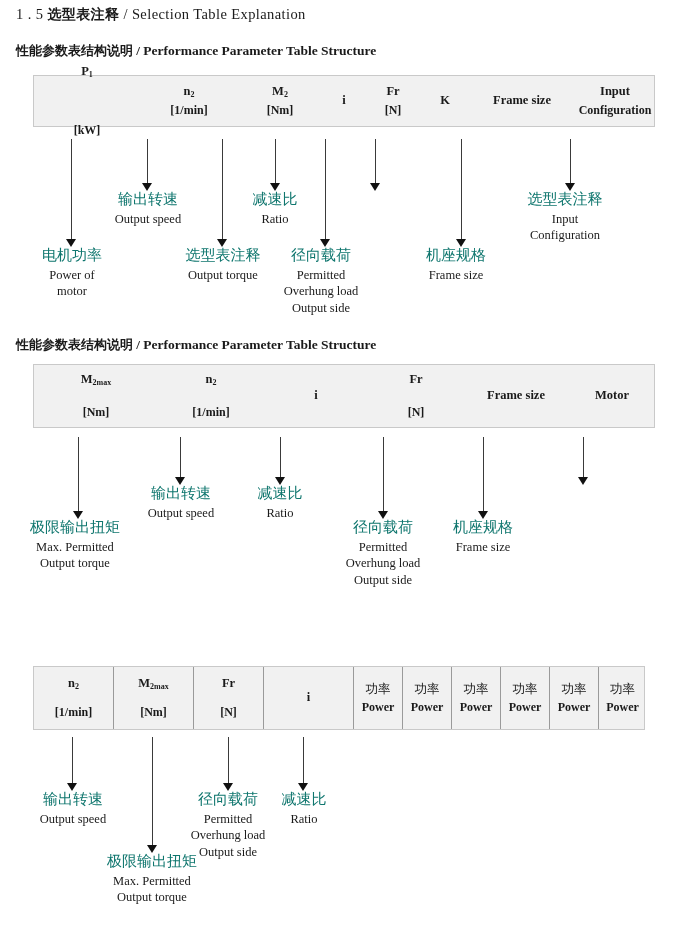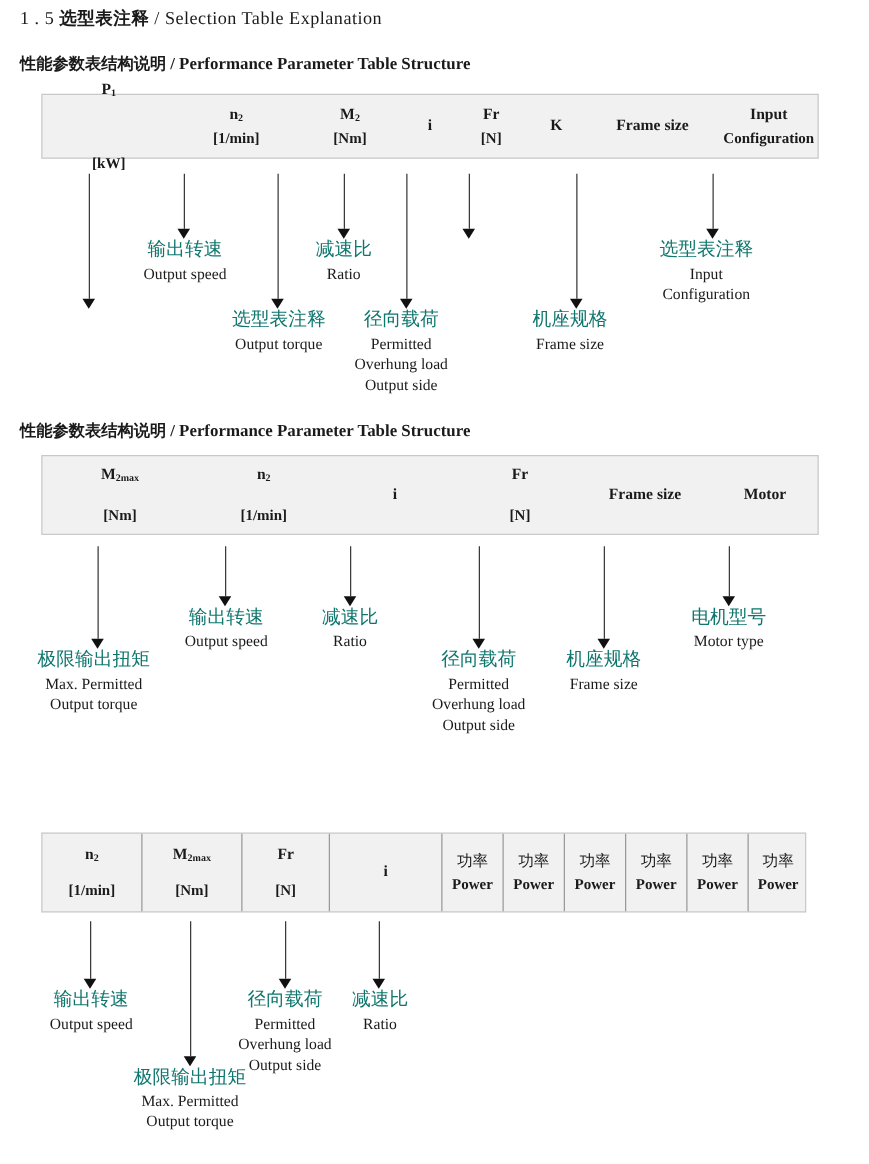--- a/index.html
+++ b/index.html
@@ -167,20 +167,25 @@
     </div>
   <div class="arrow" style="left:456px;top:139px;">
       <div class="stem" style="height:100px;"></div>
       <div class="head" style="top:100px;"></div>
     </div>
   <div class="arrow" style="left:565px;top:139px;">
       <div class="stem" style="height:44px;"></div>
       <div class="head" style="top:44px;"></div>
     </div>
 
+  <div class="lbl" style="left:22px;top:247px;width:100px;">
+    <span class="cn">电机功率</span>
+    <span class="en">Power of</span>
+    <span class="en">motor</span>
+  </div>
   <div class="lbl" style="left:88px;top:191px;width:120px;">
     <span class="cn">输出转速</span>
     <span class="en">Output speed</span>
   </div>
   <div class="lbl" style="left:163px;top:247px;width:120px;">
     <span class="cn">选型表注释</span>
     <span class="en">Output torque</span>
   </div>
   <div class="lbl" style="left:233px;top:191px;width:84px;">
     <span class="cn">减速比</span>
@@ -273,24 +278,20 @@
   <div class="lbl" style="left:328px;top:519px;width:110px;">
     <span class="cn">径向载荷</span>
     <span class="en">Permitted</span>
     <span class="en">Overhung load</span>
     <span class="en">Output side</span>
   </div>
   <div class="lbl" style="left:428px;top:519px;width:110px;">
     <span class="cn">机座规格</span>
     <span class="en">Frame size</span>
   </div>
-  <div class="lbl" style="left:528px;top:485px;width:110px;">
-    <span class="cn">电机型号</span>
-    <span class="en">Motor type</span>
-  </div>
 
 
   <div class="tbl divided" id="tbl3">
     <div class="cell" style="left:0px;width:80px;">
       <div><span>n</span><sub>2</sub></div>
       <div class="l2" style="margin-top:10px;">[1/min]</div>
     </div>
     <div class="cell" style="left:80px;width:80px;">
       <div><span>M</span><sub>2max</sub></div>
       <div class="l2" style="margin-top:10px;">[Nm]</div>

